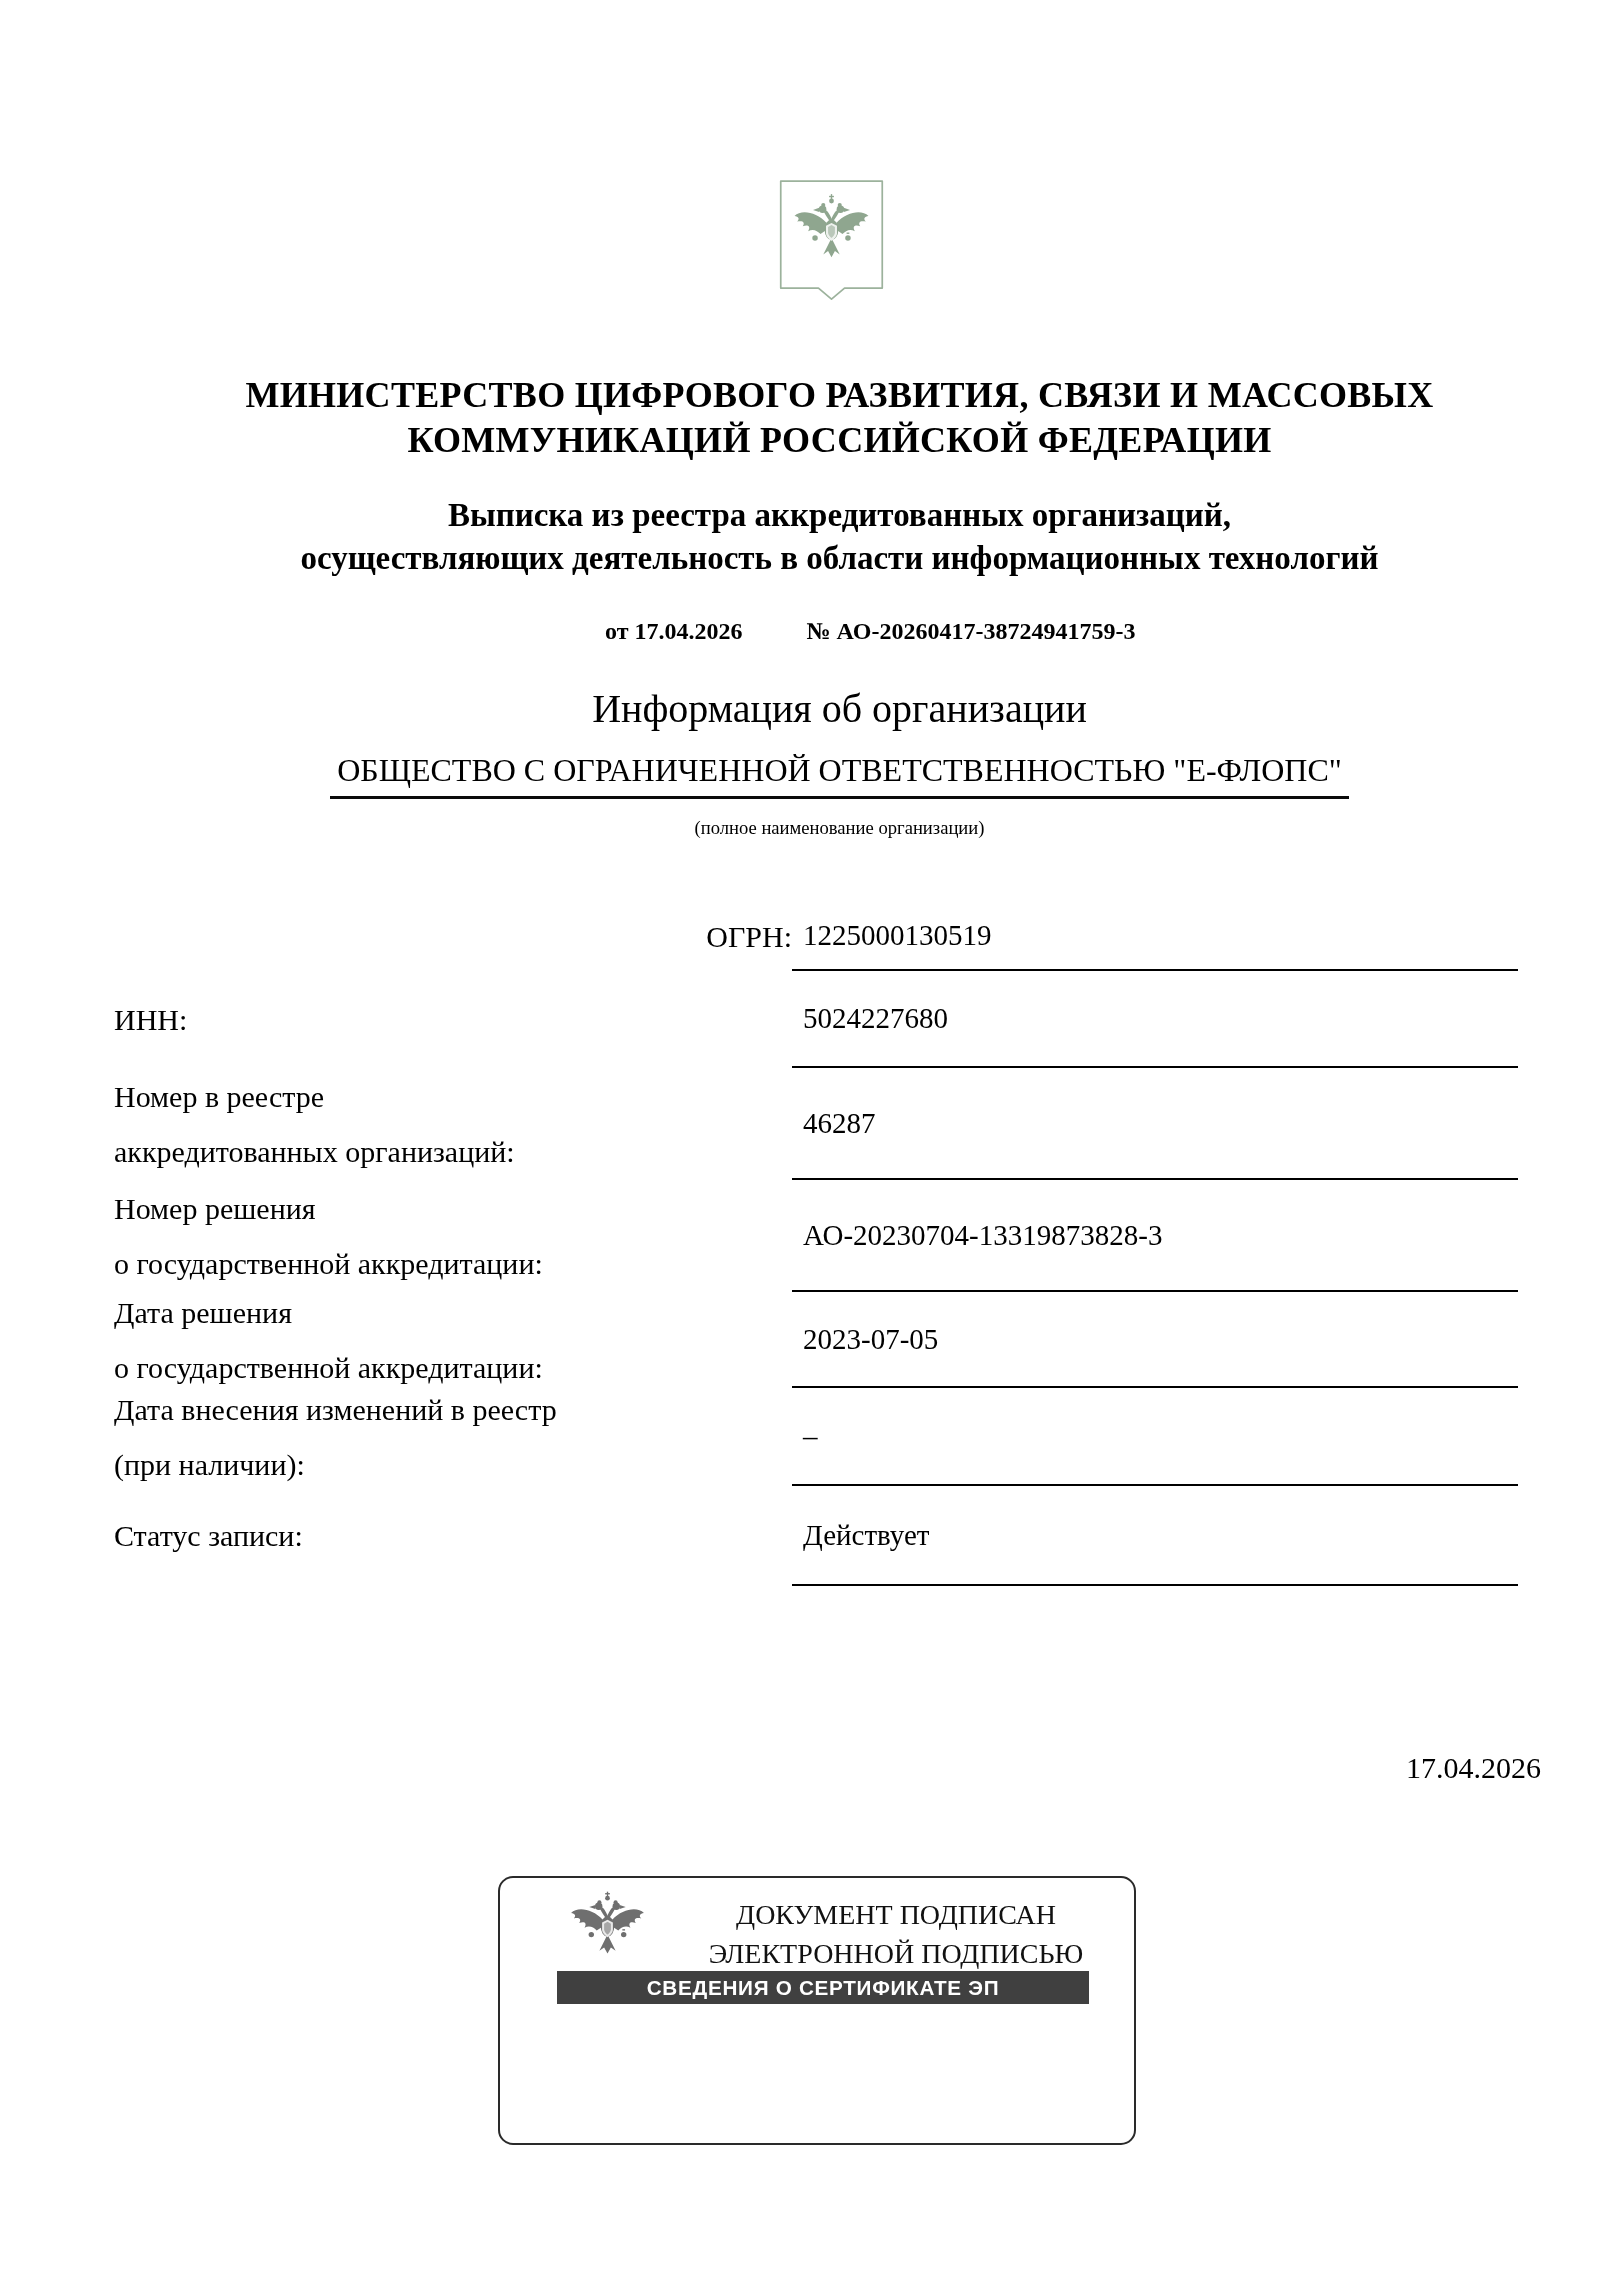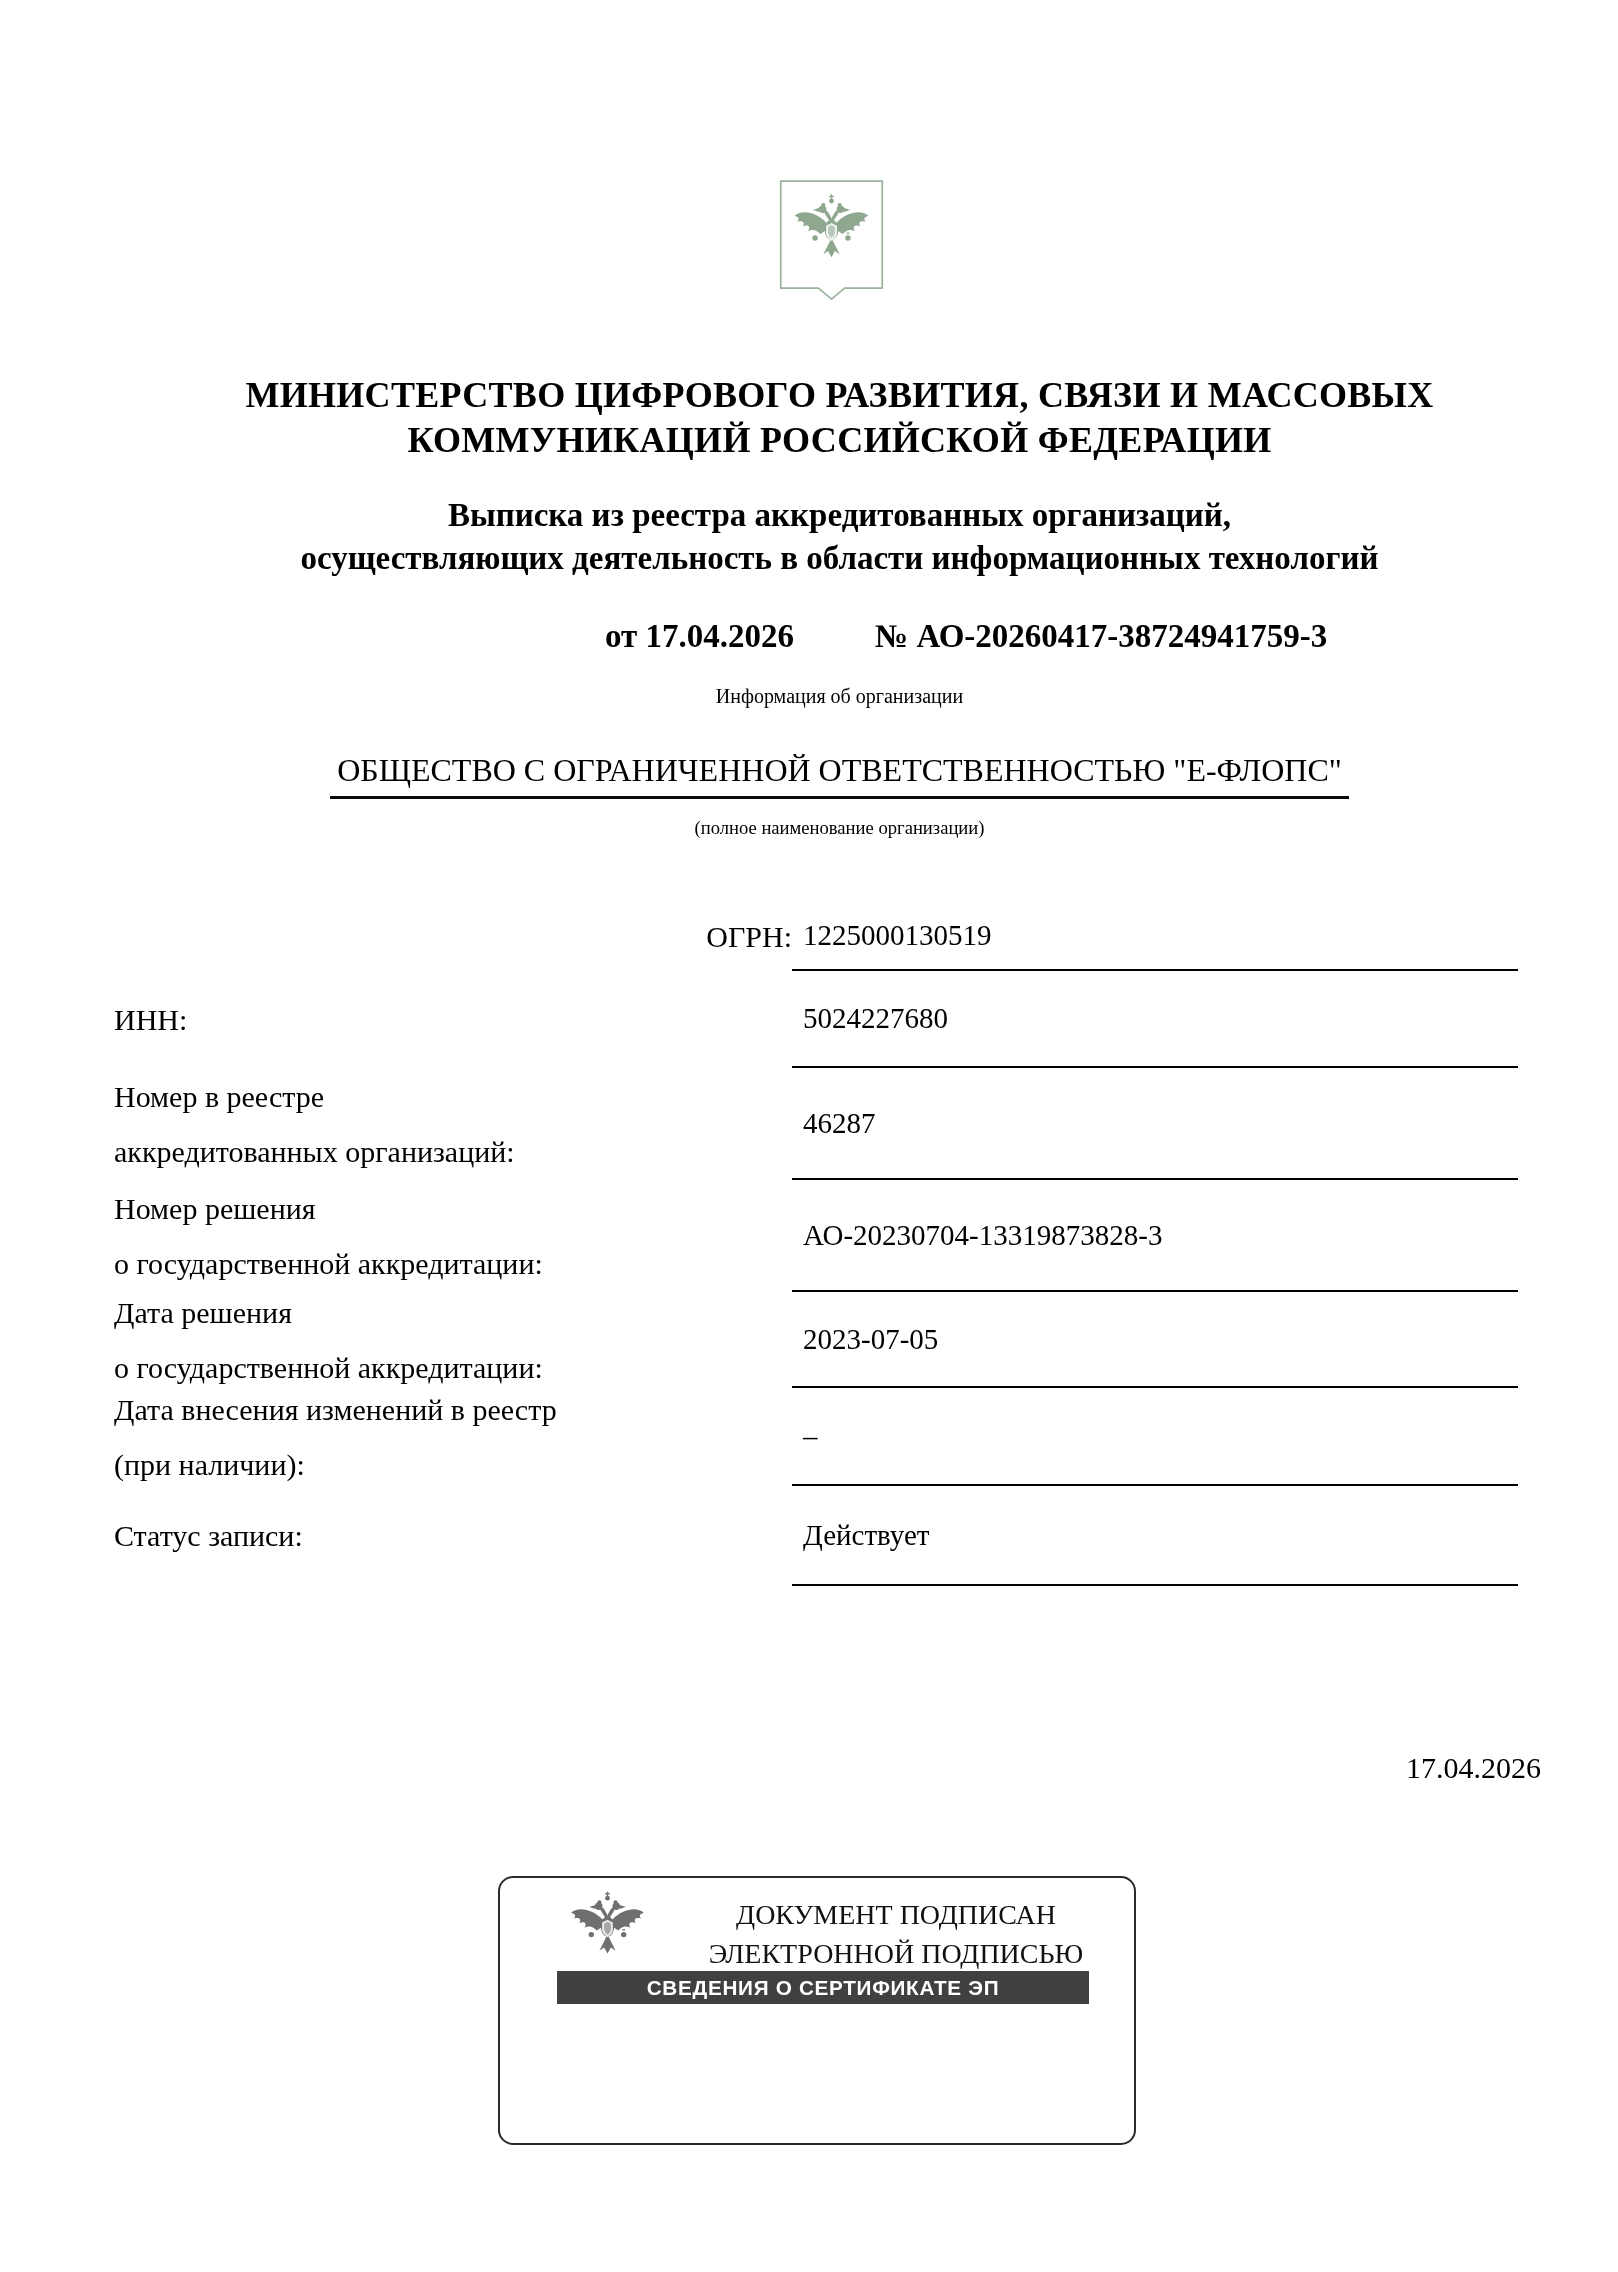--- a/index.html
+++ b/index.html
@@ -45,28 +45,28 @@
     top: 494px;
     font-size: 33px;
     font-weight: bold;
     line-height: 43px;
   }
   .doc-number-line {
     position: absolute;
     left: 605px;
     top: 618px;
     display: flex;
-    gap: 81px;
-    font-size: 33px;
+    gap: 64px;
+    font-size: 24px;
     font-weight: bold;
     white-space: nowrap;
   }
   .section-title {
     top: 685px;
-    font-size: 20px;
+    font-size: 40px;
     font-weight: normal;
   }
   .org-name-wrap {
     top: 752px;
     font-size: 32px;
   }
   .org-name-underline {
     display: inline-block;
     padding: 0 6.9px 6.9px 6.9px;
     border-bottom: 3.4px solid #0a0a0a;

